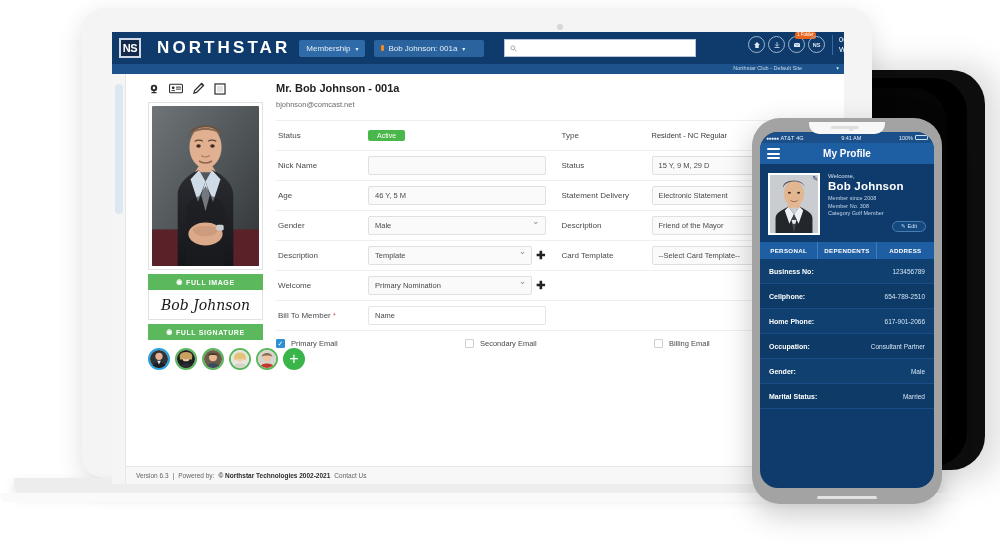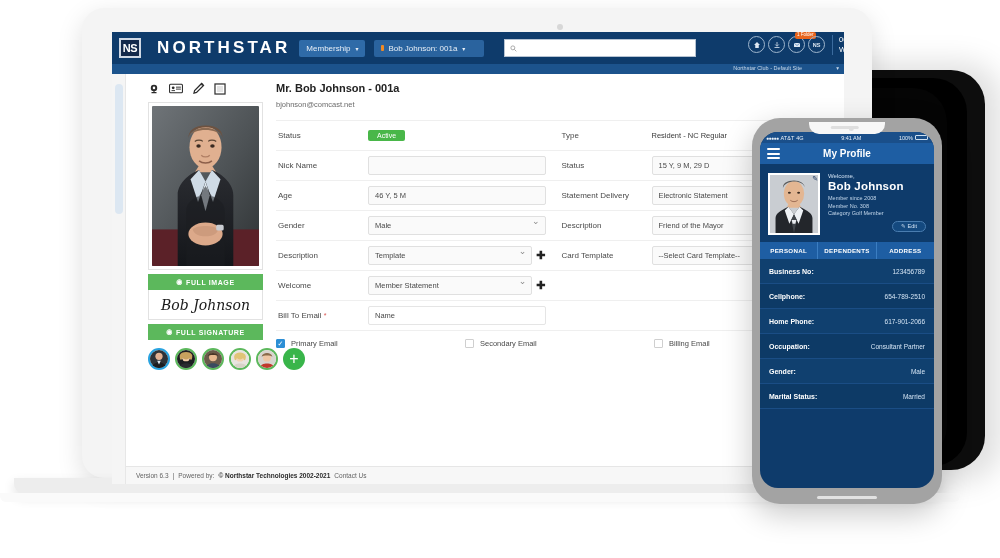--- a/index.html
+++ b/index.html
@@ -517,30 +517,30 @@
               <div class="fval">
                   <div class="inp">--Select Card Template--</div>
                 </div>
             </div>
           </div>
 
           <div class="frow">
             <div class="fcol">
               <div class="flabel">Welcome</div>
               <div class="fval">
-                <div class="inp sel">Member Statement</div>
+                <div class="inp sel">Primary Nomination</div>
                 <span class="plusSq">✚</span>
               </div>
             </div>
           </div>
 
           <div class="frow">
             <div class="fcol">
               <div class="flabel">
-                <span>Bill To Email</span>
+                <span>Bill To Member</span>
                 <span class="req">*</span>
               </div>
               <div class="fval">
                   <div class="inp plain">Name</div>
                 </div>
             </div>
             <div class="fcol"></div>
           </div>
 
           <div class="checkRow">

